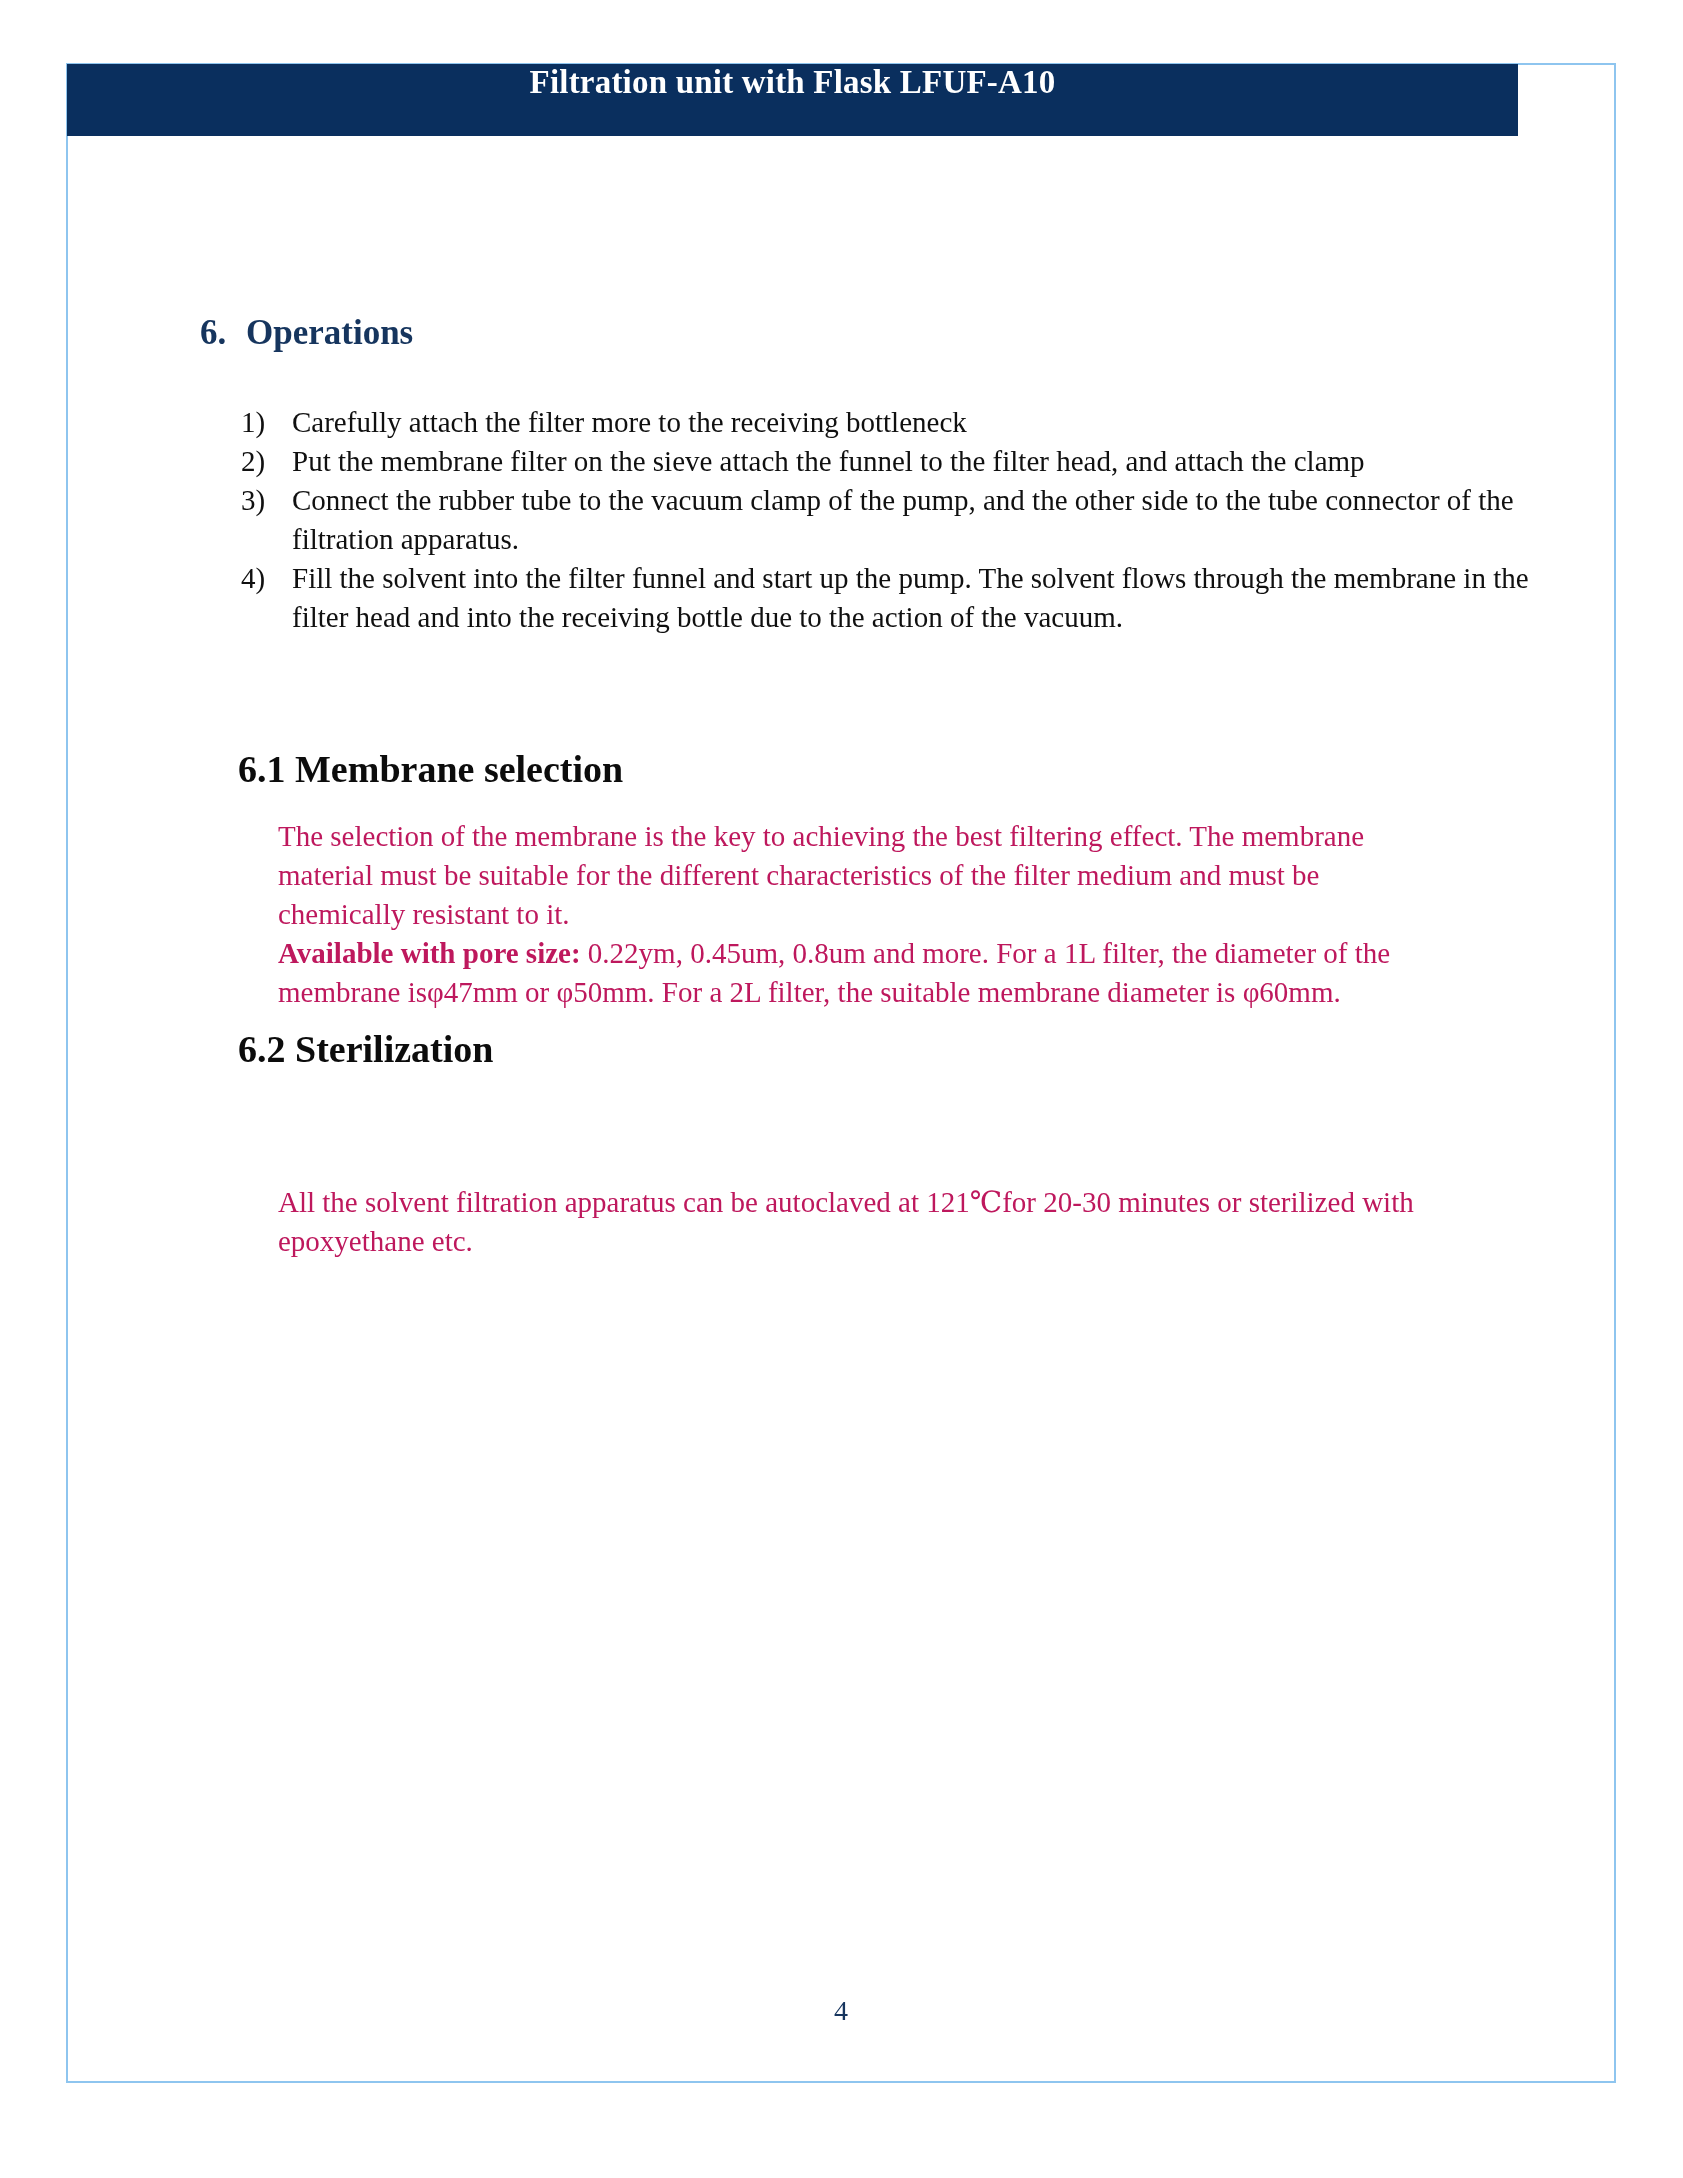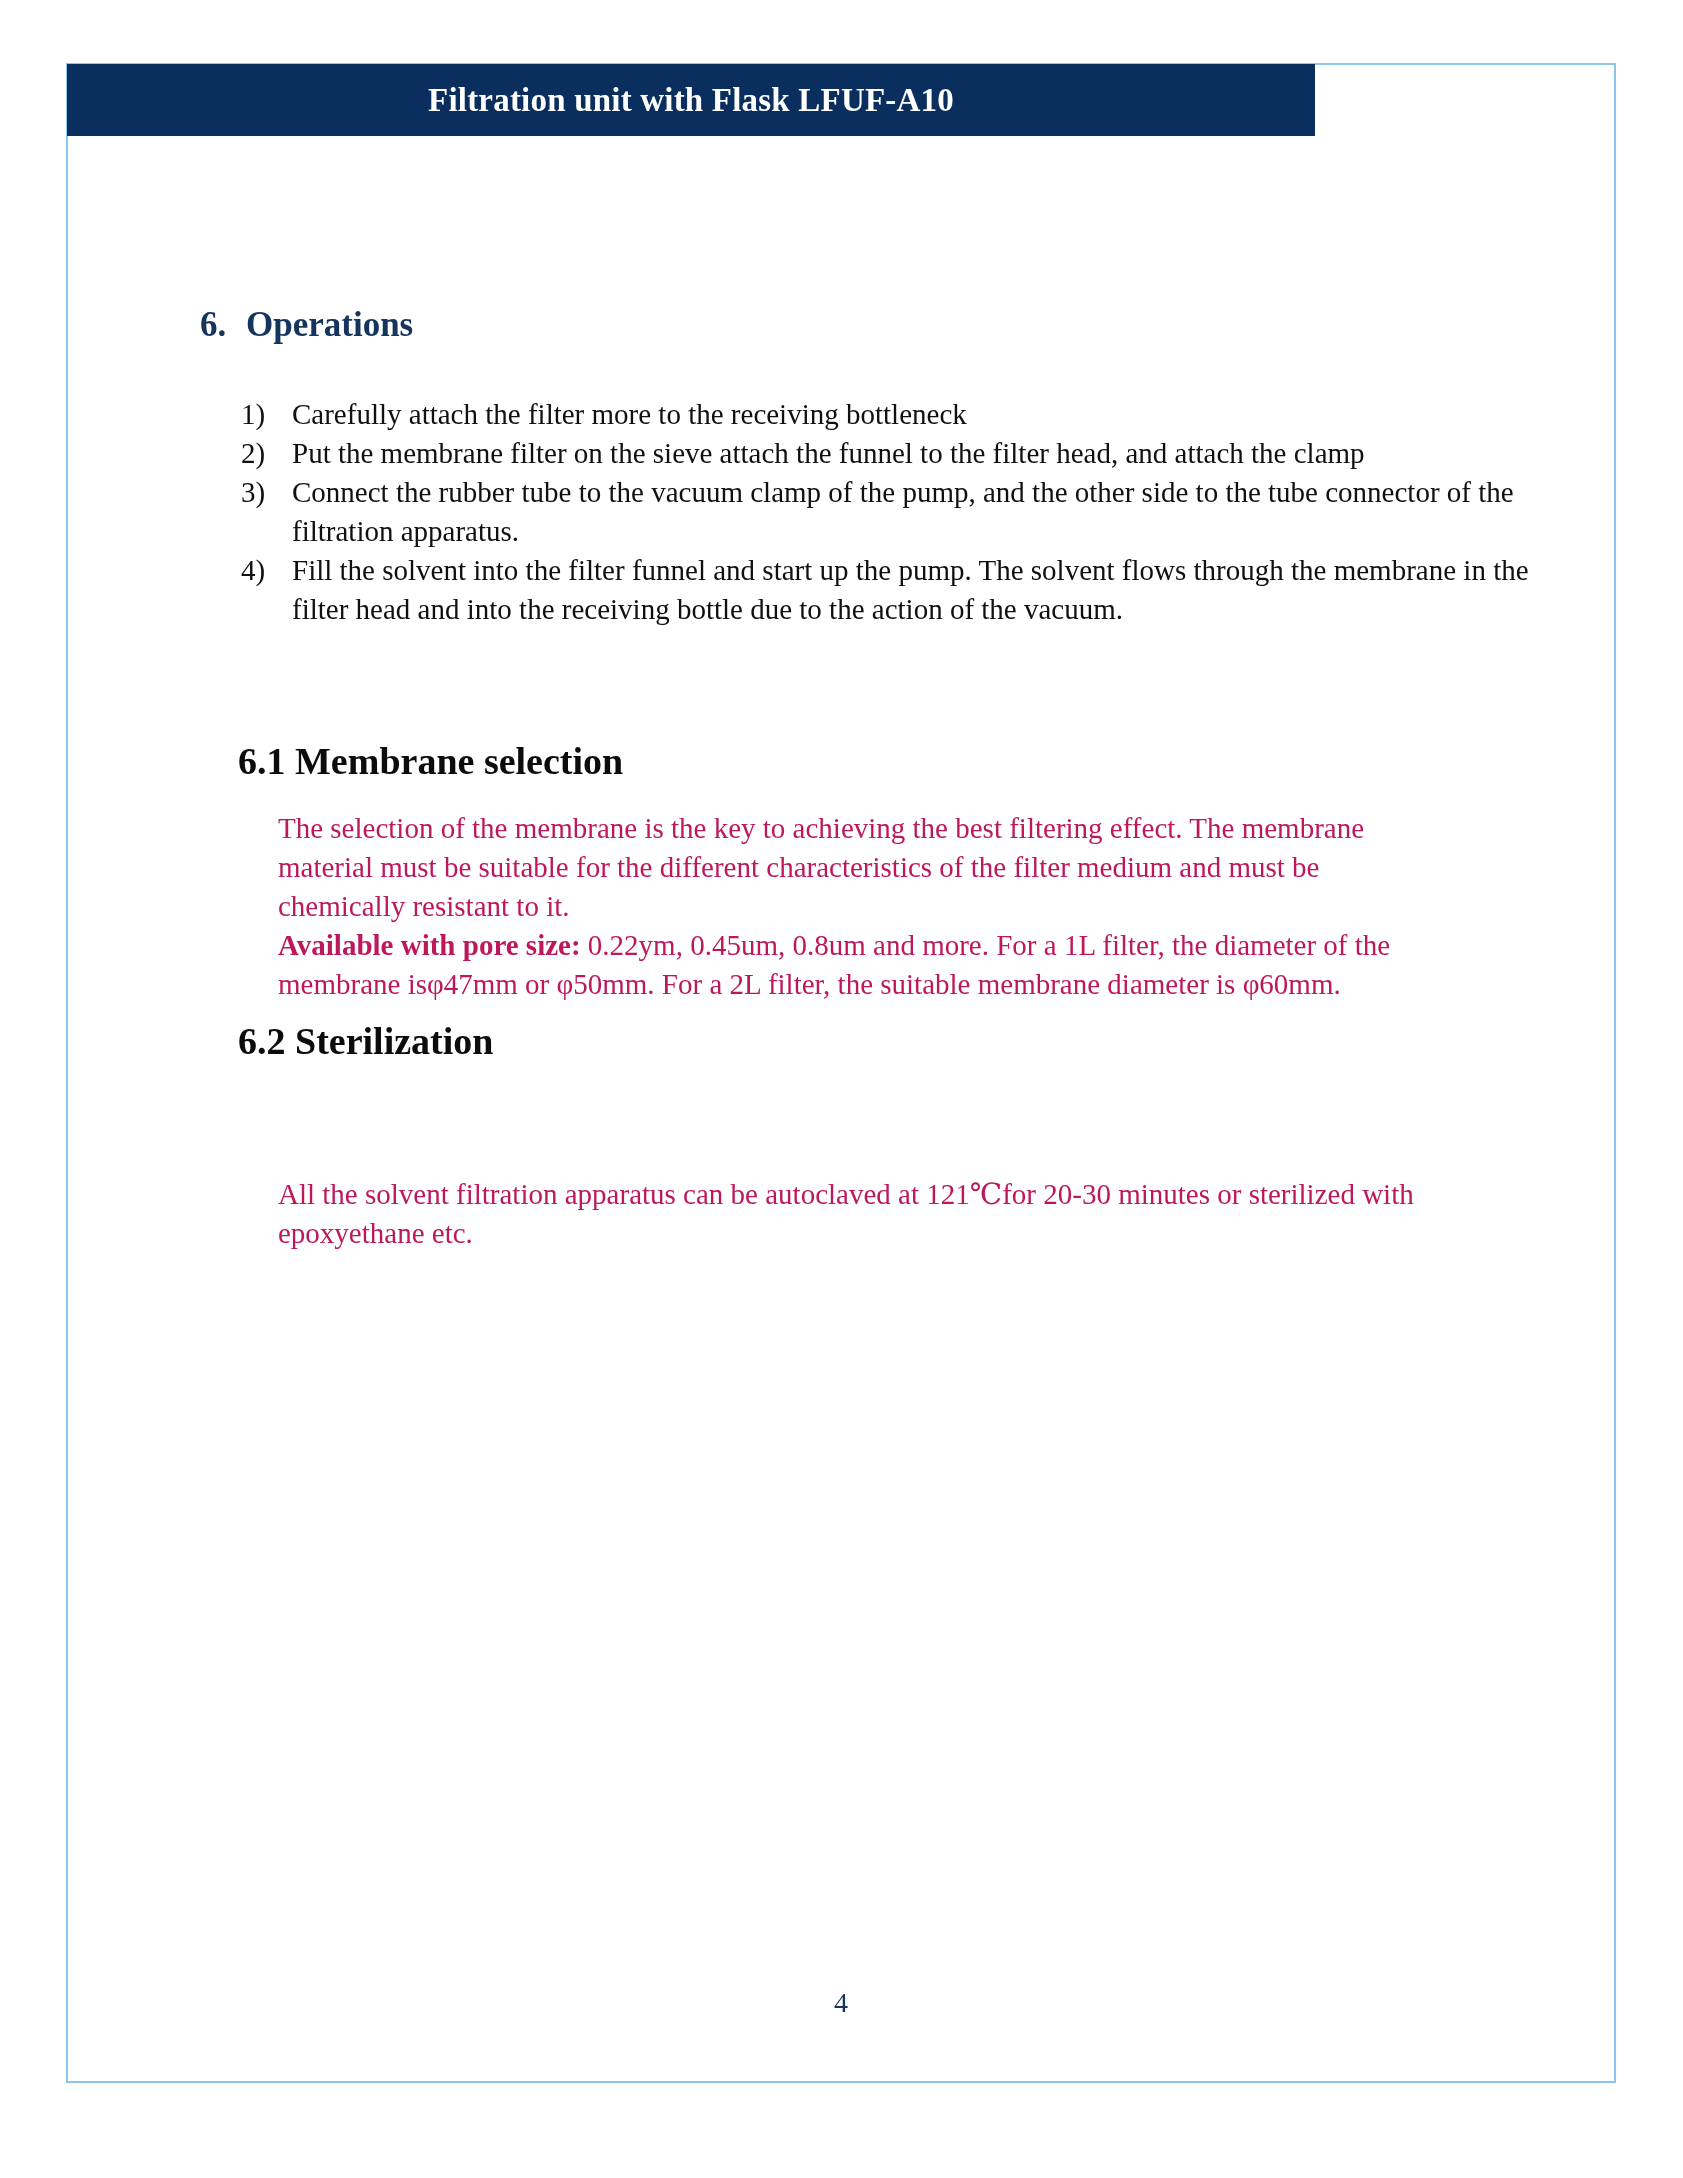--- a/index.html
+++ b/index.html
@@ -26,41 +26,41 @@
     border: 2px solid #8ec5ef;
     box-sizing: border-box;
     pointer-events: none;
   }
 
   
   .header-banner {
     position: absolute;
     left: 67px;
     top: 64px;
-    width: 1248px;
+    width: 1451px;
     height: 72px;
     background: #0a2f5e;
     display: flex;
-    align-items: center;
+    align-items: flex-start;
     justify-content: center;
   }
   .header-title {
     color: #ffffff;
     font-size: 33px;
     font-weight: bold;
     letter-spacing: 0.2px;
     font-family: "Liberation Serif", "DejaVu Serif", serif;
     white-space: nowrap;
   }
 
   
   .content {
     position: absolute;
     left: 68px;
-    top: 130px;
+    top: 138px;
     width: 1546px;
     height: 1944px;
   }
 
   .section-heading {
     position: absolute;
     left: 132px;
     top: 175px;
     color: #16355e;
     font-size: 35px;

